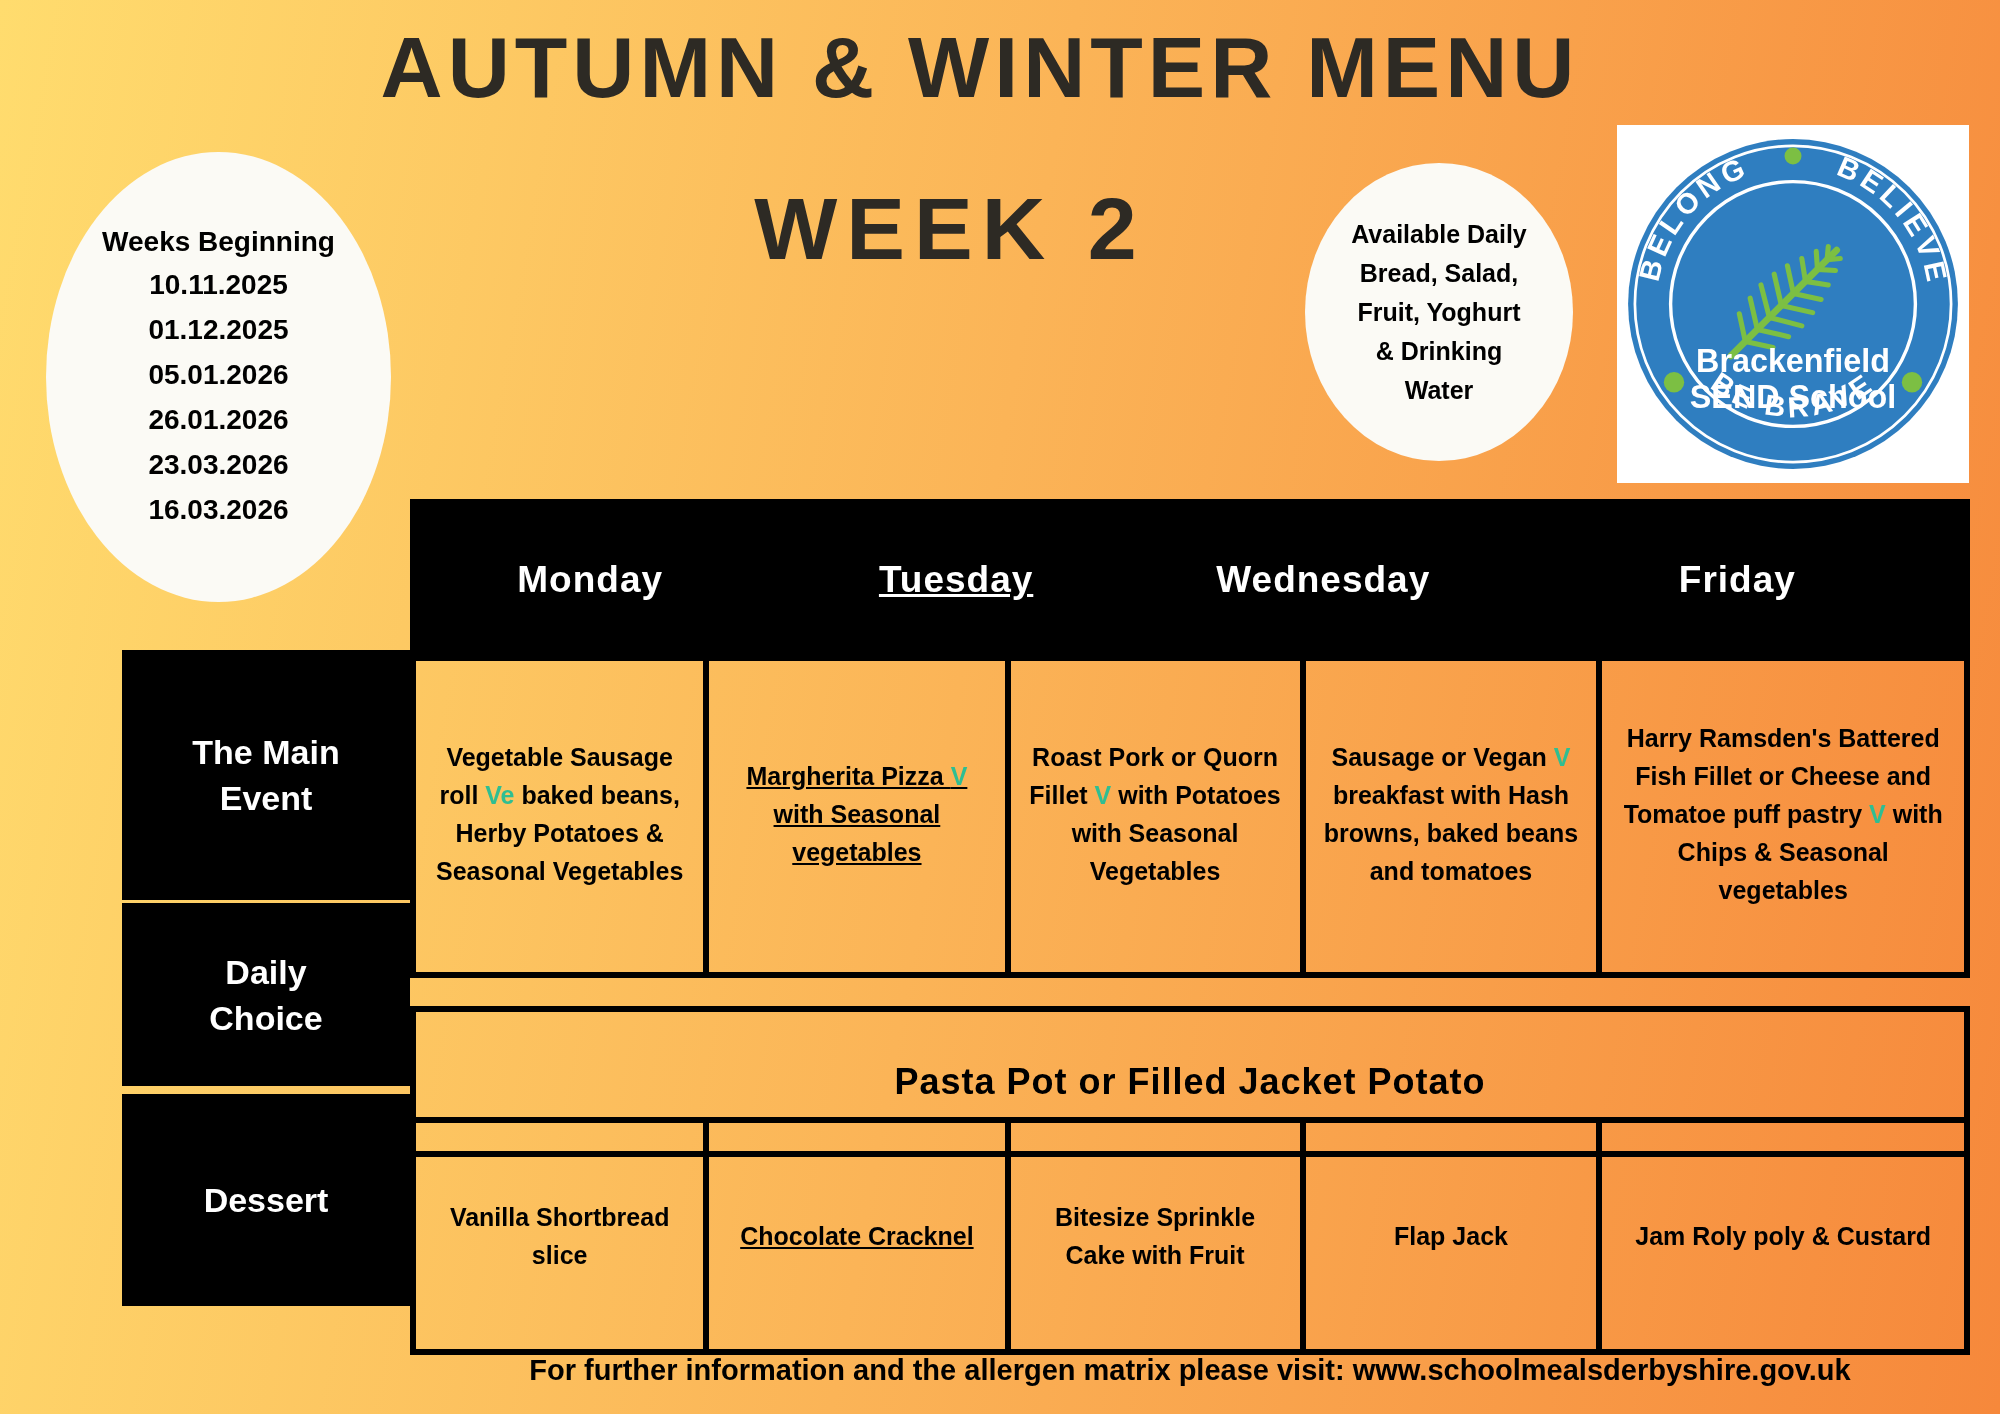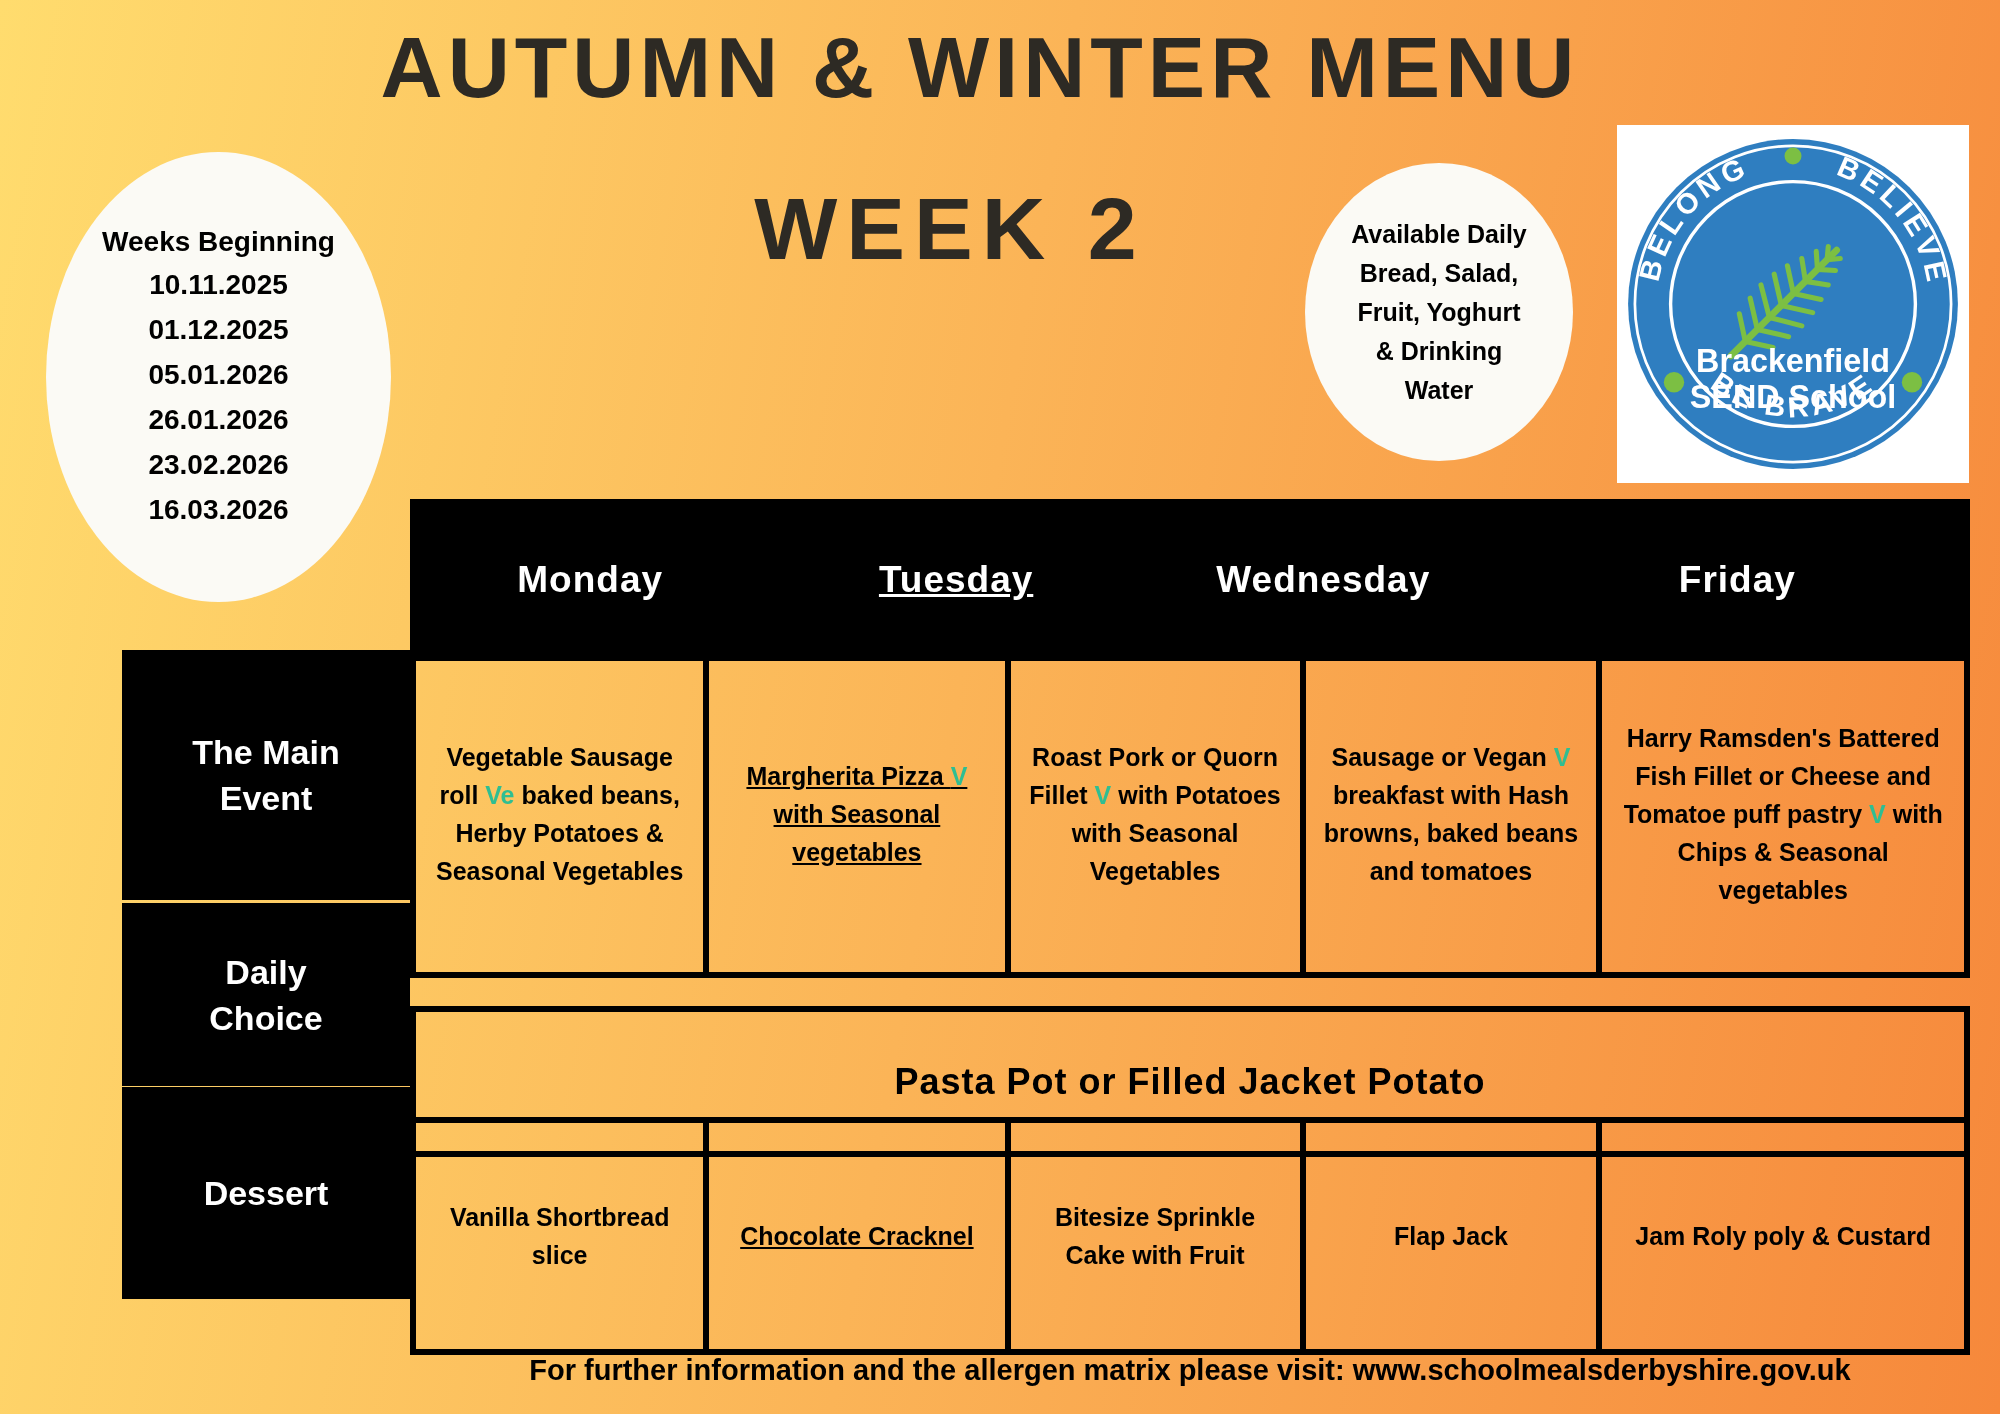--- a/index.html
+++ b/index.html
@@ -38,21 +38,21 @@
   }
   .day-cell{display:flex;align-items:center;justify-content:center;color:#fff;font-size:37px;letter-spacing:1px;}
   .fc1{flex:292 0 0;}.fc2{flex:301 0 0;text-decoration:underline;}.fc3{flex:294 0 0;}.fc4{flex:296 0 0;}.fc5{flex:377 0 0;}
   .left-col{position:absolute;left:122px;top:650px;width:288px;}
   .left-cell{
     background:#000;color:#fff;display:flex;align-items:center;justify-content:center;
     text-align:center;font-size:34px;line-height:46px;padding:0 50px;box-sizing:border-box;
   }
   .left-cell.h1{height:250px;}
   .left-cell.h2{height:183px;margin-top:3px;}
-  .left-cell.h3{height:212px;margin-top:1px;text-align:center;}
+  .left-cell.h3{height:212px;margin-top:8px;text-align:center;}
   .grid-row{position:absolute;left:410px;width:1560px;display:flex;}
   .row-main{top:650px;height:328px;}
   .row-daily{top:972px;height:151px;margin-top:34px;}
   .row-dessert{top:1117px;height:238px;}
   .cell{
     border:6px solid #000;display:flex;align-items:center;justify-content:center;
     text-align:center;padding:10px 16px;box-sizing:border-box;
     font-size:25px;line-height:38px;
   }
   .cell + .cell{margin-left:-6px;}
@@ -67,21 +67,21 @@
 
   <div class="main-title">AUTUMN &amp; WINTER MENU</div>
   <div class="subtitle">WEEK 2</div>
 
   <div class="weeks-oval">
     <div class="weeks-heading">Weeks Beginning</div>
     <div class="weeks-date">10.11.2025</div>
     <div class="weeks-date">01.12.2025</div>
     <div class="weeks-date">05.01.2026</div>
     <div class="weeks-date">26.01.2026</div>
-    <div class="weeks-date">23.02.2026</div>
+    <div class="weeks-date">23.03.2026</div>
     <div class="weeks-date">16.03.2026</div>
   </div>
 
   <div class="available-oval">
     <div class="available-line">Available Daily</div>
     <div class="available-line">Bread, Salad,</div>
     <div class="available-line">Fruit, Yoghurt</div>
     <div class="available-line">&amp; Drinking</div>
     <div class="available-line">Water</div>
   </div>

